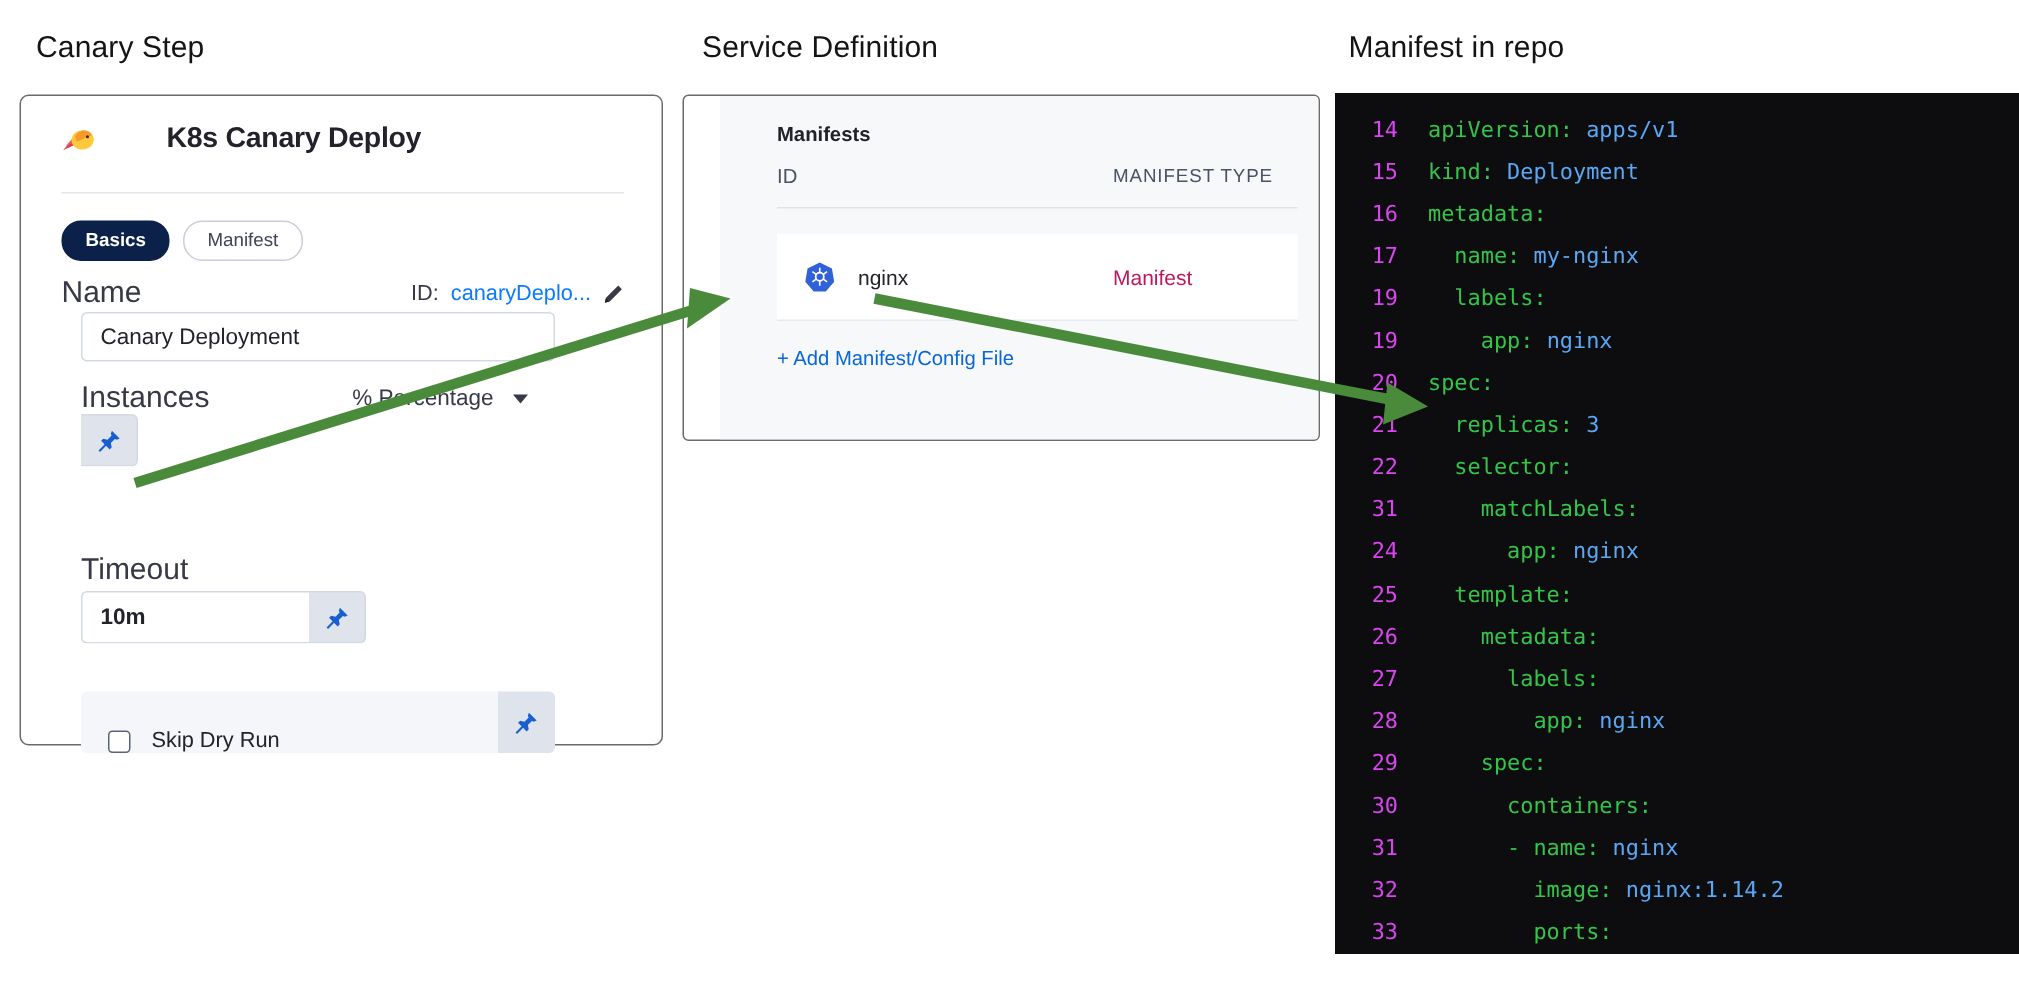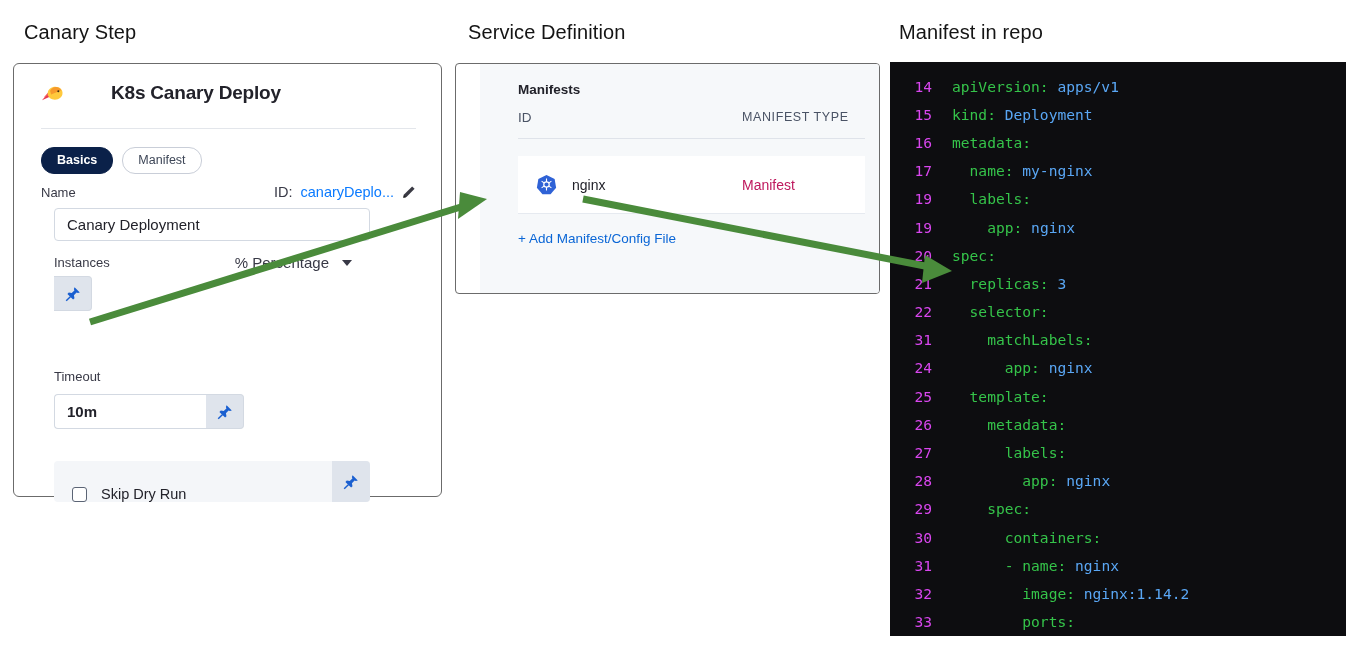--- a/index.html
+++ b/index.html
@@ -47,21 +47,21 @@
     font-size:12.5px;font-weight:bold;border-radius:13px;
     padding:5px 15px;box-sizing:border-box;line-height:15px;
   }
   .pill.active{background:#0b2149;color:#ffffff;border:1px solid #0b2149;}
   .pill.inactive{background:#ffffff;color:#3d4657;border:1px solid #c9ced8;font-weight:normal;}
 
   #name-row{
     position:absolute;left:27px;top:120px;width:375px;
     display:flex;align-items:center;
   }
-  .field-label{font-size:13px;color:#383946;font-weight:400;}
+  .field-label{font-size:20px;color:#383946;font-weight:400;}
   #name-row .id-group{
     margin-left:auto;display:flex;align-items:center;gap:8px;white-space:nowrap;
   }
   #name-row .id-prefix{font-size:14.5px;color:#383946;}
   #name-row .id-value{font-size:14.5px;color:#0a7aff;}
   .pencil-icon{width:14px;height:14px;display:block;}
 
   .text-input{
     position:absolute;background:#ffffff;border:1px solid #d3d9e2;border-radius:4px;
     box-sizing:border-box;display:flex;align-items:center;

